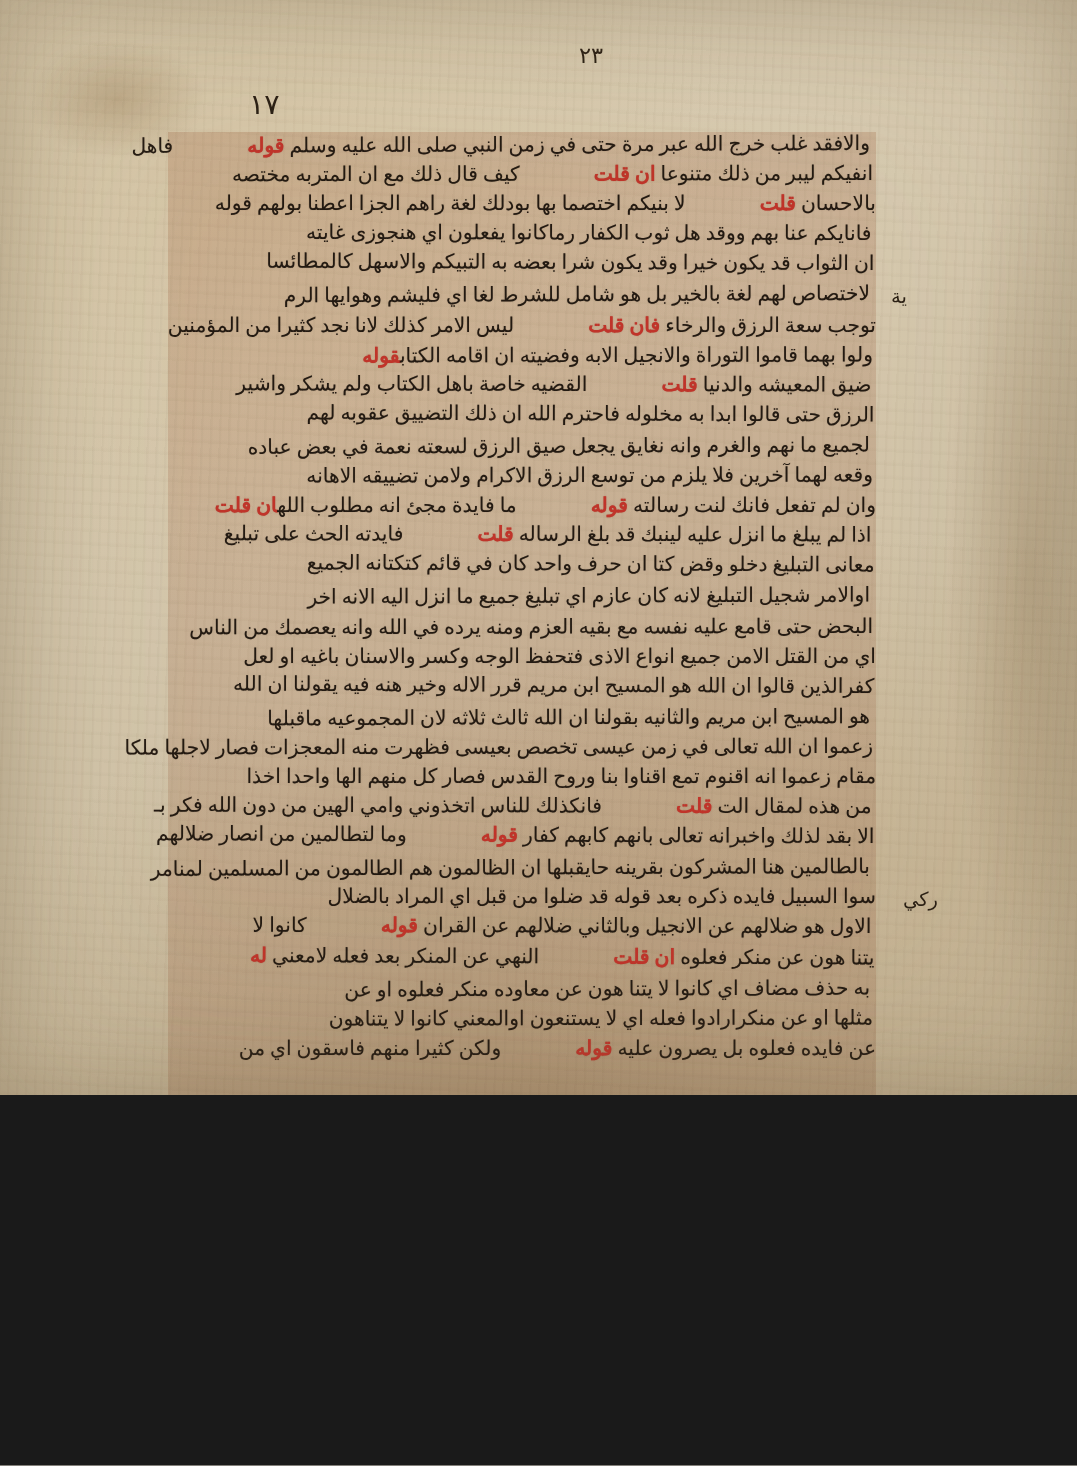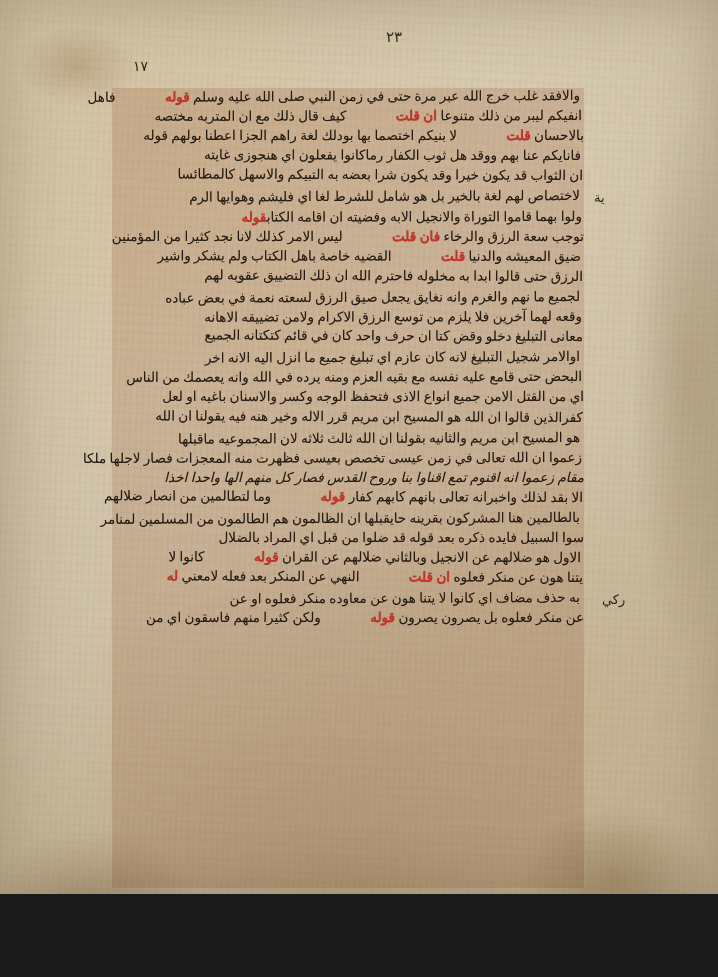--- a/index.html
+++ b/index.html
@@ -3,21 +3,21 @@
 <meta charset="utf-8">
 <style>
   html, body {
     margin: 0;
     padding: 0;
     background: #1a1a1a;
   }
   #page {
     position: relative;
     width: 718px;
-    height: 894px;
+    height: 730px;
     overflow: hidden;
     background: #d8cdb4;
     font-family: "Liberation Serif", "DejaVu Serif", serif;
   }
   
   .paper {
     position: absolute;
     inset: 0;
     background:
       radial-gradient(ellipse 70% 55% at 22% 18%, rgba(214,198,166,0.95) 0%, rgba(205,188,156,0.0) 70%),
@@ -118,51 +118,55 @@
 
   <div class="stain" style="left:18px;top:26px;width:120px;height:80px;background:radial-gradient(ellipse at center, rgba(160,130,92,0.30), rgba(160,130,92,0) 70%);"></div>
   <div class="stain" style="left:520px;top:806px;width:190px;height:150px;background:radial-gradient(ellipse at center, rgba(150,122,84,0.35), rgba(150,122,84,0) 70%);"></div>
   <div class="stain" style="left:-20px;top:830px;width:220px;height:160px;background:radial-gradient(ellipse at center, rgba(150,122,84,0.30), rgba(150,122,84,0) 70%);"></div>
   <div class="stain" style="left:632px;top:120px;width:110px;height:520px;border-radius:40%;background:radial-gradient(ellipse at center, rgba(150,124,88,0.25), rgba(150,124,88,0) 72%);"></div>
 
   <div class="text-wash"></div>
 
   <div class="folio-num" style="left:386px;top:28px;">٢٣</div>
 
-  <div class="folio-num" style="left:133px;top:58px;font-size:14px;">١٧</div>
+  <div class="folio-num" style="left:166px;top:58px;font-size:19px;">١٧</div>
 
   <div class="margin-note" style="left:594px;top:190px;">ية</div>
   <div class="margin-note" style="left:602px;top:592px;">ركي</div>
   <div class="margin-note" style="left:588px;top:600px;opacity:0;">وكي</div>
 
   <div class="text-block" id="body">
       <div class="line" style="transform: rotate(-0.22deg) translateX(-2px);"><span>والافقد غلب خرج الله عبر مرة حتى في زمن النبي صلى الله عليه وسلم </span><span class="red">قوله</span><span> فاهل</span></div>
       <div class="line" style="transform: rotate(-0.11deg) translateX(0px);"><span>انفيكم ليبر من ذلك متنوعا </span><span class="red">ان قلت</span><span> كيف قال ذلك مع ان المتربه مختصه</span></div>
       <div class="line" style="transform: rotate(0deg) translateX(2px);"><span>بالاحسان </span><span class="red">قلت</span><span> لا بنيكم اختصما بها بودلك لغة راهم الجزا اعطنا بولهم قوله</span></div>
       <div class="line" style="transform: rotate(0.11deg) translateX(-1px);"><span>فانايكم عنا بهم ووقد هل ثوب الكفار رماكانوا يفعلون اي هنجوزى غايته</span></div>
       <div class="line" style="transform: rotate(0.22deg) translateX(1px);"><span>ان الثواب قد يكون خيرا وقد يكون شرا بعضه به التبيكم والاسهل كالمطائسا</span></div>
       <div class="line" style="transform: rotate(-0.22deg) translateX(-2px);"><span>لاختصاص لهم لغة بالخير بل هو شامل للشرط لغا اي فليشم وهوايها الرم</span></div>
+      <div class="line" style="transform: rotate(0deg) translateX(2px);"><span>توجب سعة الرزق والرخاء </span><span class="red">فان قلت</span><span> ليس الامر كذلك لانا نجد كثيرا من المؤمنين</span></div>
       <div class="line" style="transform: rotate(-0.11deg) translateX(0px);"><span> ولوا بهما قاموا التوراة والانجيل الابه وفضيته ان اقامه الكتاب</span><span class="red">قوله</span></div>
-      <div class="line" style="transform: rotate(0deg) translateX(2px);"><span>توجب سعة الرزق والرخاء </span><span class="red">فان قلت</span><span> ليس الامر كذلك لانا نجد كثيرا من المؤمنين</span></div>
       <div class="line" style="transform: rotate(0.11deg) translateX(-1px);"><span>ضيق المعيشه والدنيا </span><span class="red">قلت</span><span> القضيه خاصة باهل الكتاب ولم يشكر واشير</span></div>
       <div class="line" style="transform: rotate(0.22deg) translateX(1px);"><span>الرزق حتى قالوا ابدا به مخلوله فاحترم الله ان ذلك التضييق عقوبه لهم</span></div>
       <div class="line" style="transform: rotate(-0.22deg) translateX(-2px);"><span>لجميع ما نهم والغرم وانه نغايق يجعل صيق الرزق لسعته نعمة في بعض عباده</span></div>
       <div class="line" style="transform: rotate(-0.11deg) translateX(0px);"><span>وقعه لهما آخرين فلا يلزم من توسع الرزق الاكرام ولامن تضييقه الاهانه</span></div>
+      <div class="line" style="transform: rotate(0deg) translateX(2px);"><span> وان لم تفعل فانك لنت رسالته </span><span class="red">قوله</span><span> ما فايدة مجئ انه مطلوب الله</span><span class="red">ان قلت</span></div>
+      <div class="line" style="transform: rotate(0.11deg) translateX(-1px);"><span>اذا لم يبلغ ما انزل عليه لينبك قد بلغ الرساله </span><span class="red">قلت</span><span> فايدته الحث على تبليغ</span></div>
       <div class="line" style="transform: rotate(0.22deg) translateX(1px);"><span>معانى التبليغ دخلو وقض كتا ان حرف واحد كان في قائم كتكتانه الجميع</span></div>
       <div class="line" style="transform: rotate(-0.22deg) translateX(-2px);"><span>اوالامر شجيل التبليغ لانه كان عازم اي تبليغ جميع ما انزل اليه الانه اخر</span></div>
       <div class="line" style="transform: rotate(-0.11deg) translateX(0px); margin-left: 31px;"><span>البحض حتى قامع عليه نفسه مع بقيه العزم ومنه يرده في الله وانه يعصمك من الناس</span></div>
       <div class="line" style="transform: rotate(0deg) translateX(2px);"><span>اي من القتل الامن جميع انواع الاذى فتحفظ الوجه وكسر والاسنان باغيه او لعل</span></div>
       <div class="line" style="transform: rotate(0.22deg) translateX(1px);"><span>كفرالذين قالوا ان الله هو المسيح ابن مريم قرر الاله وخير هنه فيه يقولنا ان الله</span></div>
       <div class="line" style="transform: rotate(-0.22deg) translateX(-2px);"><span>هو المسيح ابن مريم والثانيه بقولنا ان الله ثالث ثلاثه لان المجموعيه ماقبلها</span></div>
       <div class="line" style="transform: rotate(-0.11deg) translateX(0px);"><span>زعموا ان الله تعالى في زمن عيسى تخصص بعيسى فظهرت منه المعجزات فصار لاجلها ملكا</span></div>
-      <div class="line" style="transform: rotate(0deg) translateX(2px); font-style: italic;"><span>مقام زعموا انه اقنوم تمع اقناوا بنا وروح القدس فصار كل منهم الها واحدا اخذا</span></div>
+      <div class="line" style="transform: rotate(0deg) translateX(2px);"><span>مقام زعموا انه اقنوم تمع اقناوا بنا وروح القدس فصار كل منهم الها واحدا اخذا</span></div>
+      <div class="line" style="transform: rotate(0.11deg) translateX(-1px);"><span>من هذه لمقال الت </span><span class="red">قلت</span><span> فانكذلك للناس اتخذوني وامي الهين من دون الله فكر بـ</span></div>
       <div class="line" style="transform: rotate(0.22deg) translateX(1px);"><span>الا بقد لذلك واخبرانه تعالى بانهم كابهم كفار </span><span class="red">قوله</span><span> وما لتطالمين من انصار ضلالهم</span></div>
       <div class="line" style="transform: rotate(-0.22deg) translateX(-2px);"><span>بالطالمين هنا المشركون بقرينه حايقبلها ان الظالمون هم الطالمون من المسلمين لمنامر</span></div>
       <div class="line" style="transform: rotate(0deg) translateX(2px);"><span>سوا السبيل فايده ذكره بعد قوله قد ضلوا من قبل اي المراد بالضلال</span></div>
       <div class="line" style="transform: rotate(0.11deg) translateX(-1px);"><span>الاول هو ضلالهم عن الانجيل وبالثاني ضلالهم عن القران </span><span class="red">قوله</span><span> كانوا لا</span></div>
       <div class="line" style="transform: rotate(0.22deg) translateX(1px);"><span>يتنا هون عن منكر فعلوه </span><span class="red">ان قلت</span><span> النهي عن المنكر بعد فعله لامعني </span><span class="red">له</span></div>
       <div class="line" style="transform: rotate(-0.22deg) translateX(-2px);"><span>به حذف مضاف اي كانوا لا يتنا هون عن معاوده منكر فعلوه او عن</span></div>
-      <div class="line" style="transform: rotate(0deg) translateX(2px);"><span>عن منكر فعلوه بل يصرون يصرون </span><span class="red">قوله</span><span> ولكن كثيرا منهم فاسقون اي من</span></div>
+      <div class="line" style="transform: rotate(-0.11deg) translateX(0px);"><span>مثلها او عن منكرارادوا فعله اي لا يستنعون اوالمعني كانوا لا يتناهون</span></div>
+      <div class="line" style="transform: rotate(0deg) translateX(2px);"><span>عن فايده فعلوه بل يصرون عليه </span><span class="red">قوله</span><span> ولكن كثيرا منهم فاسقون اي من</span></div>
     </div>
 
   <div class="edge-shade"></div>
 
 </div>
 
 </body></html>

